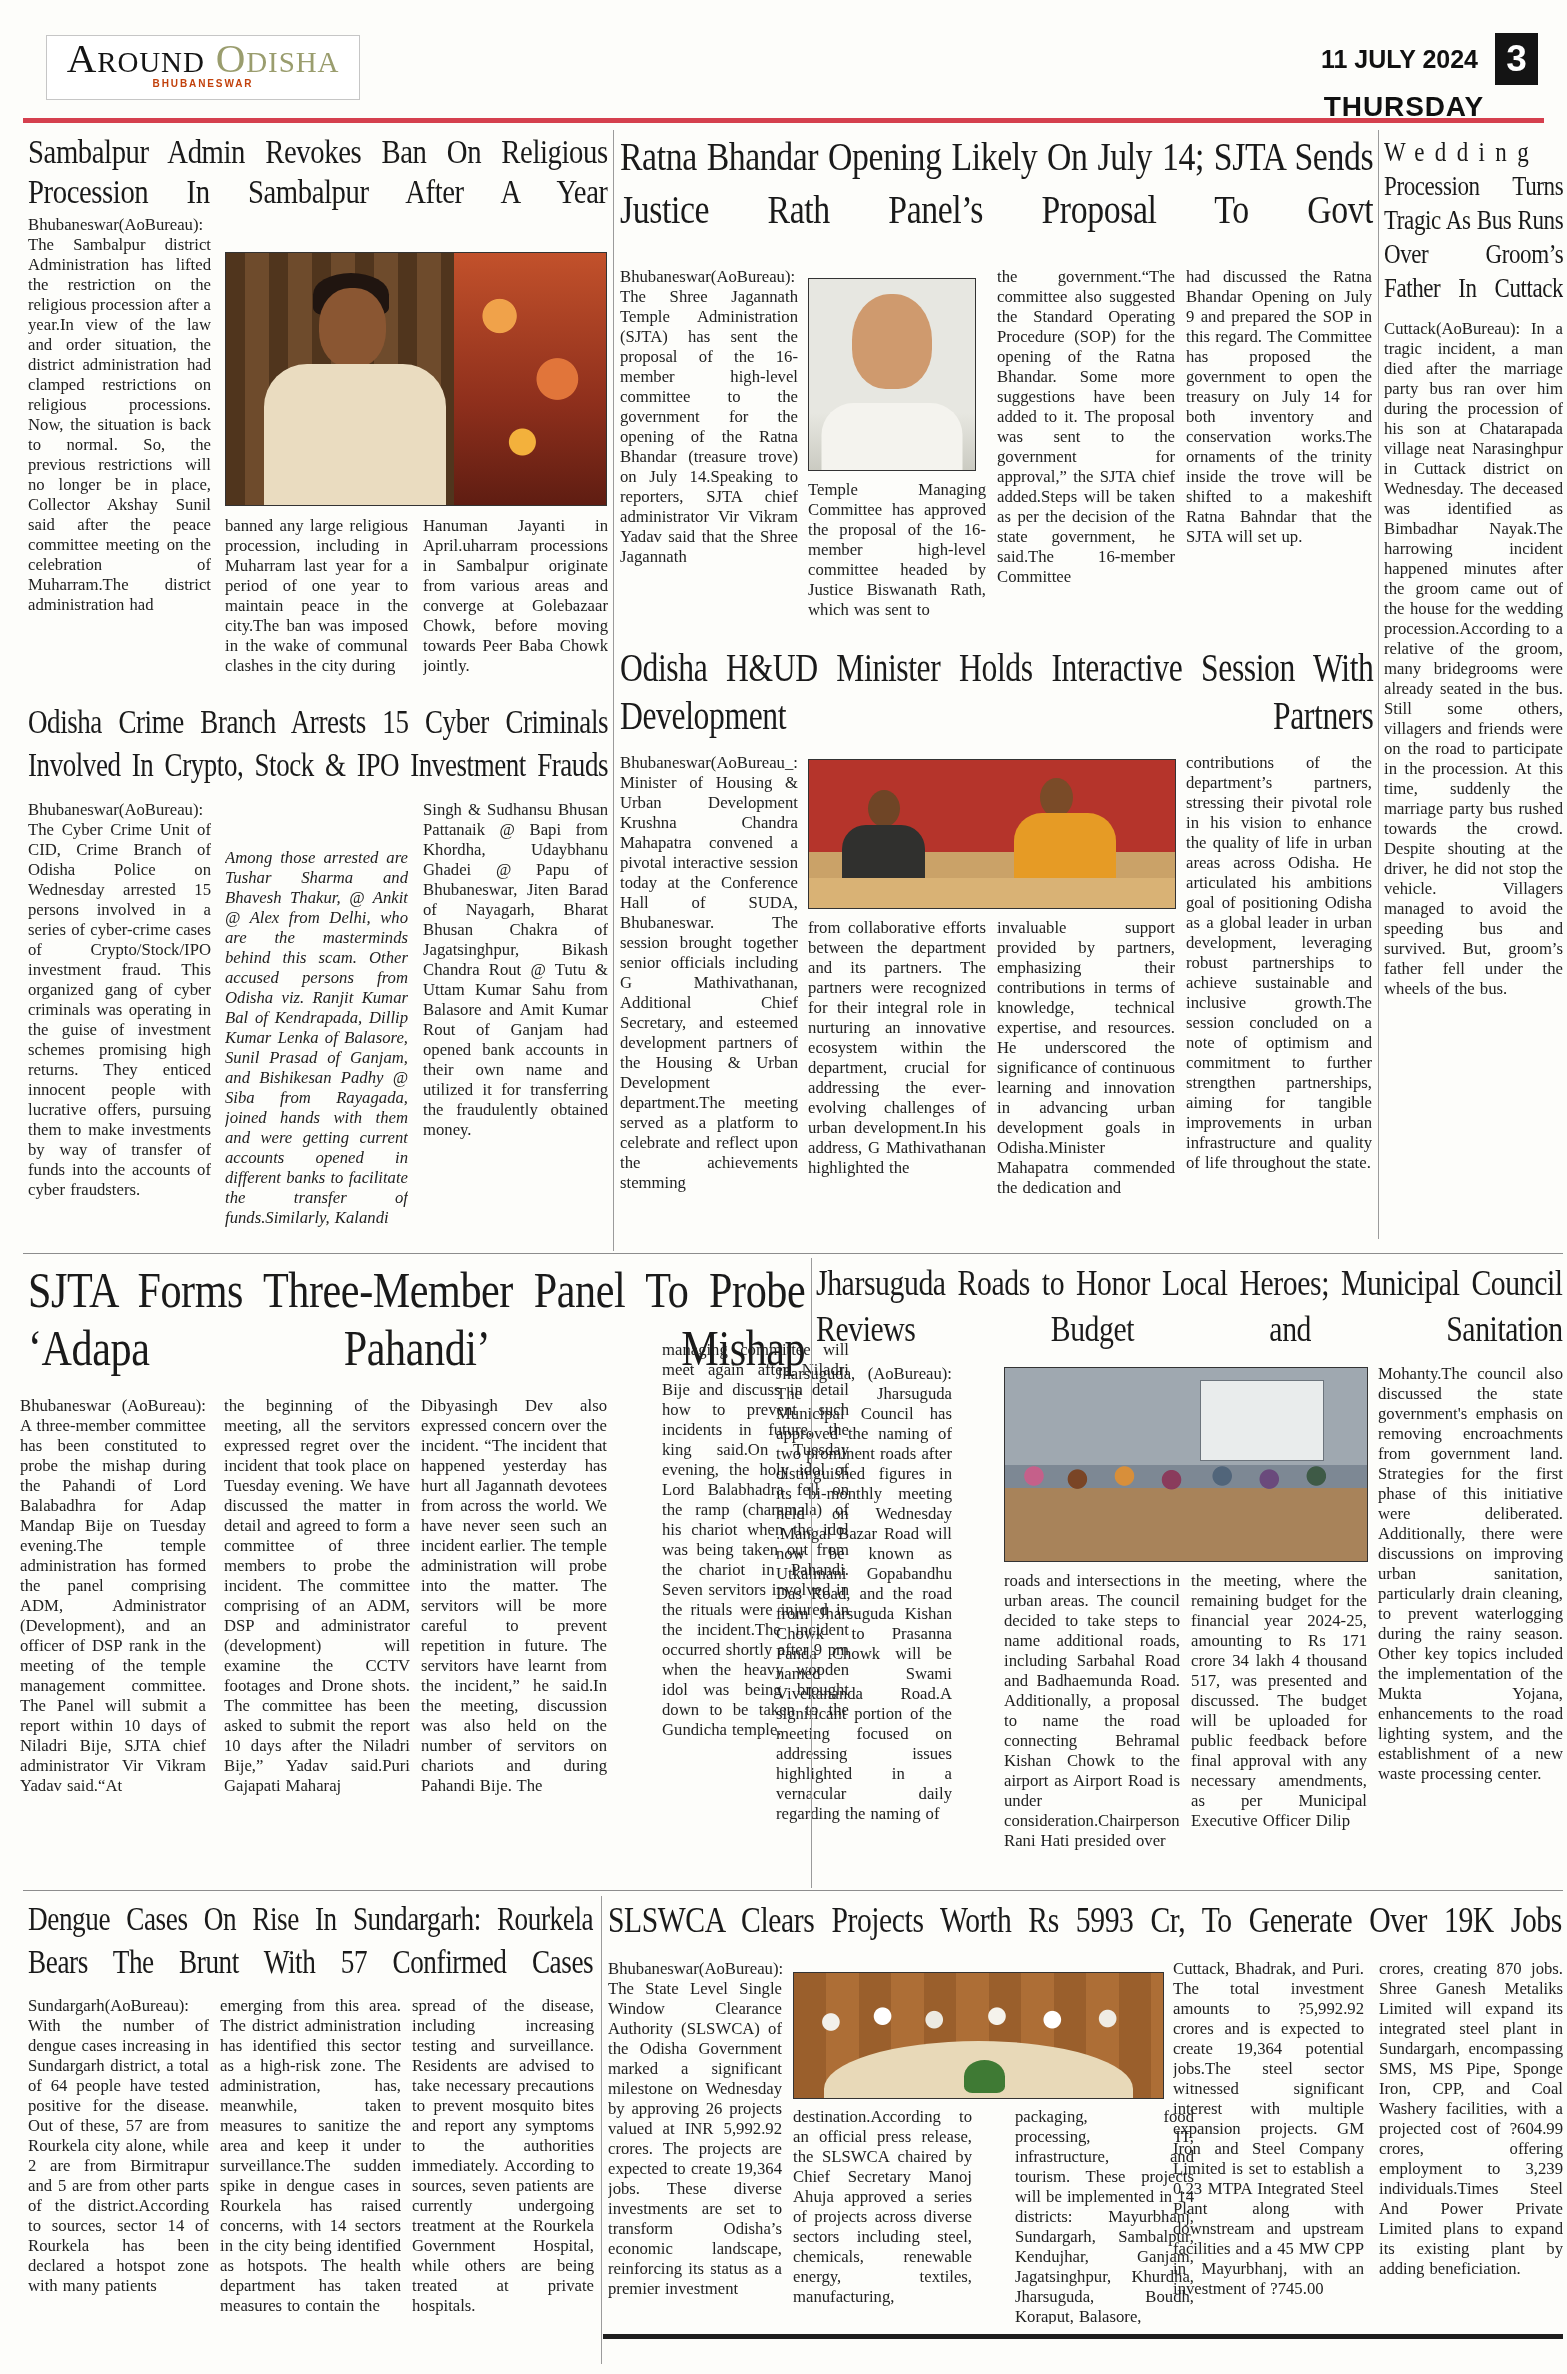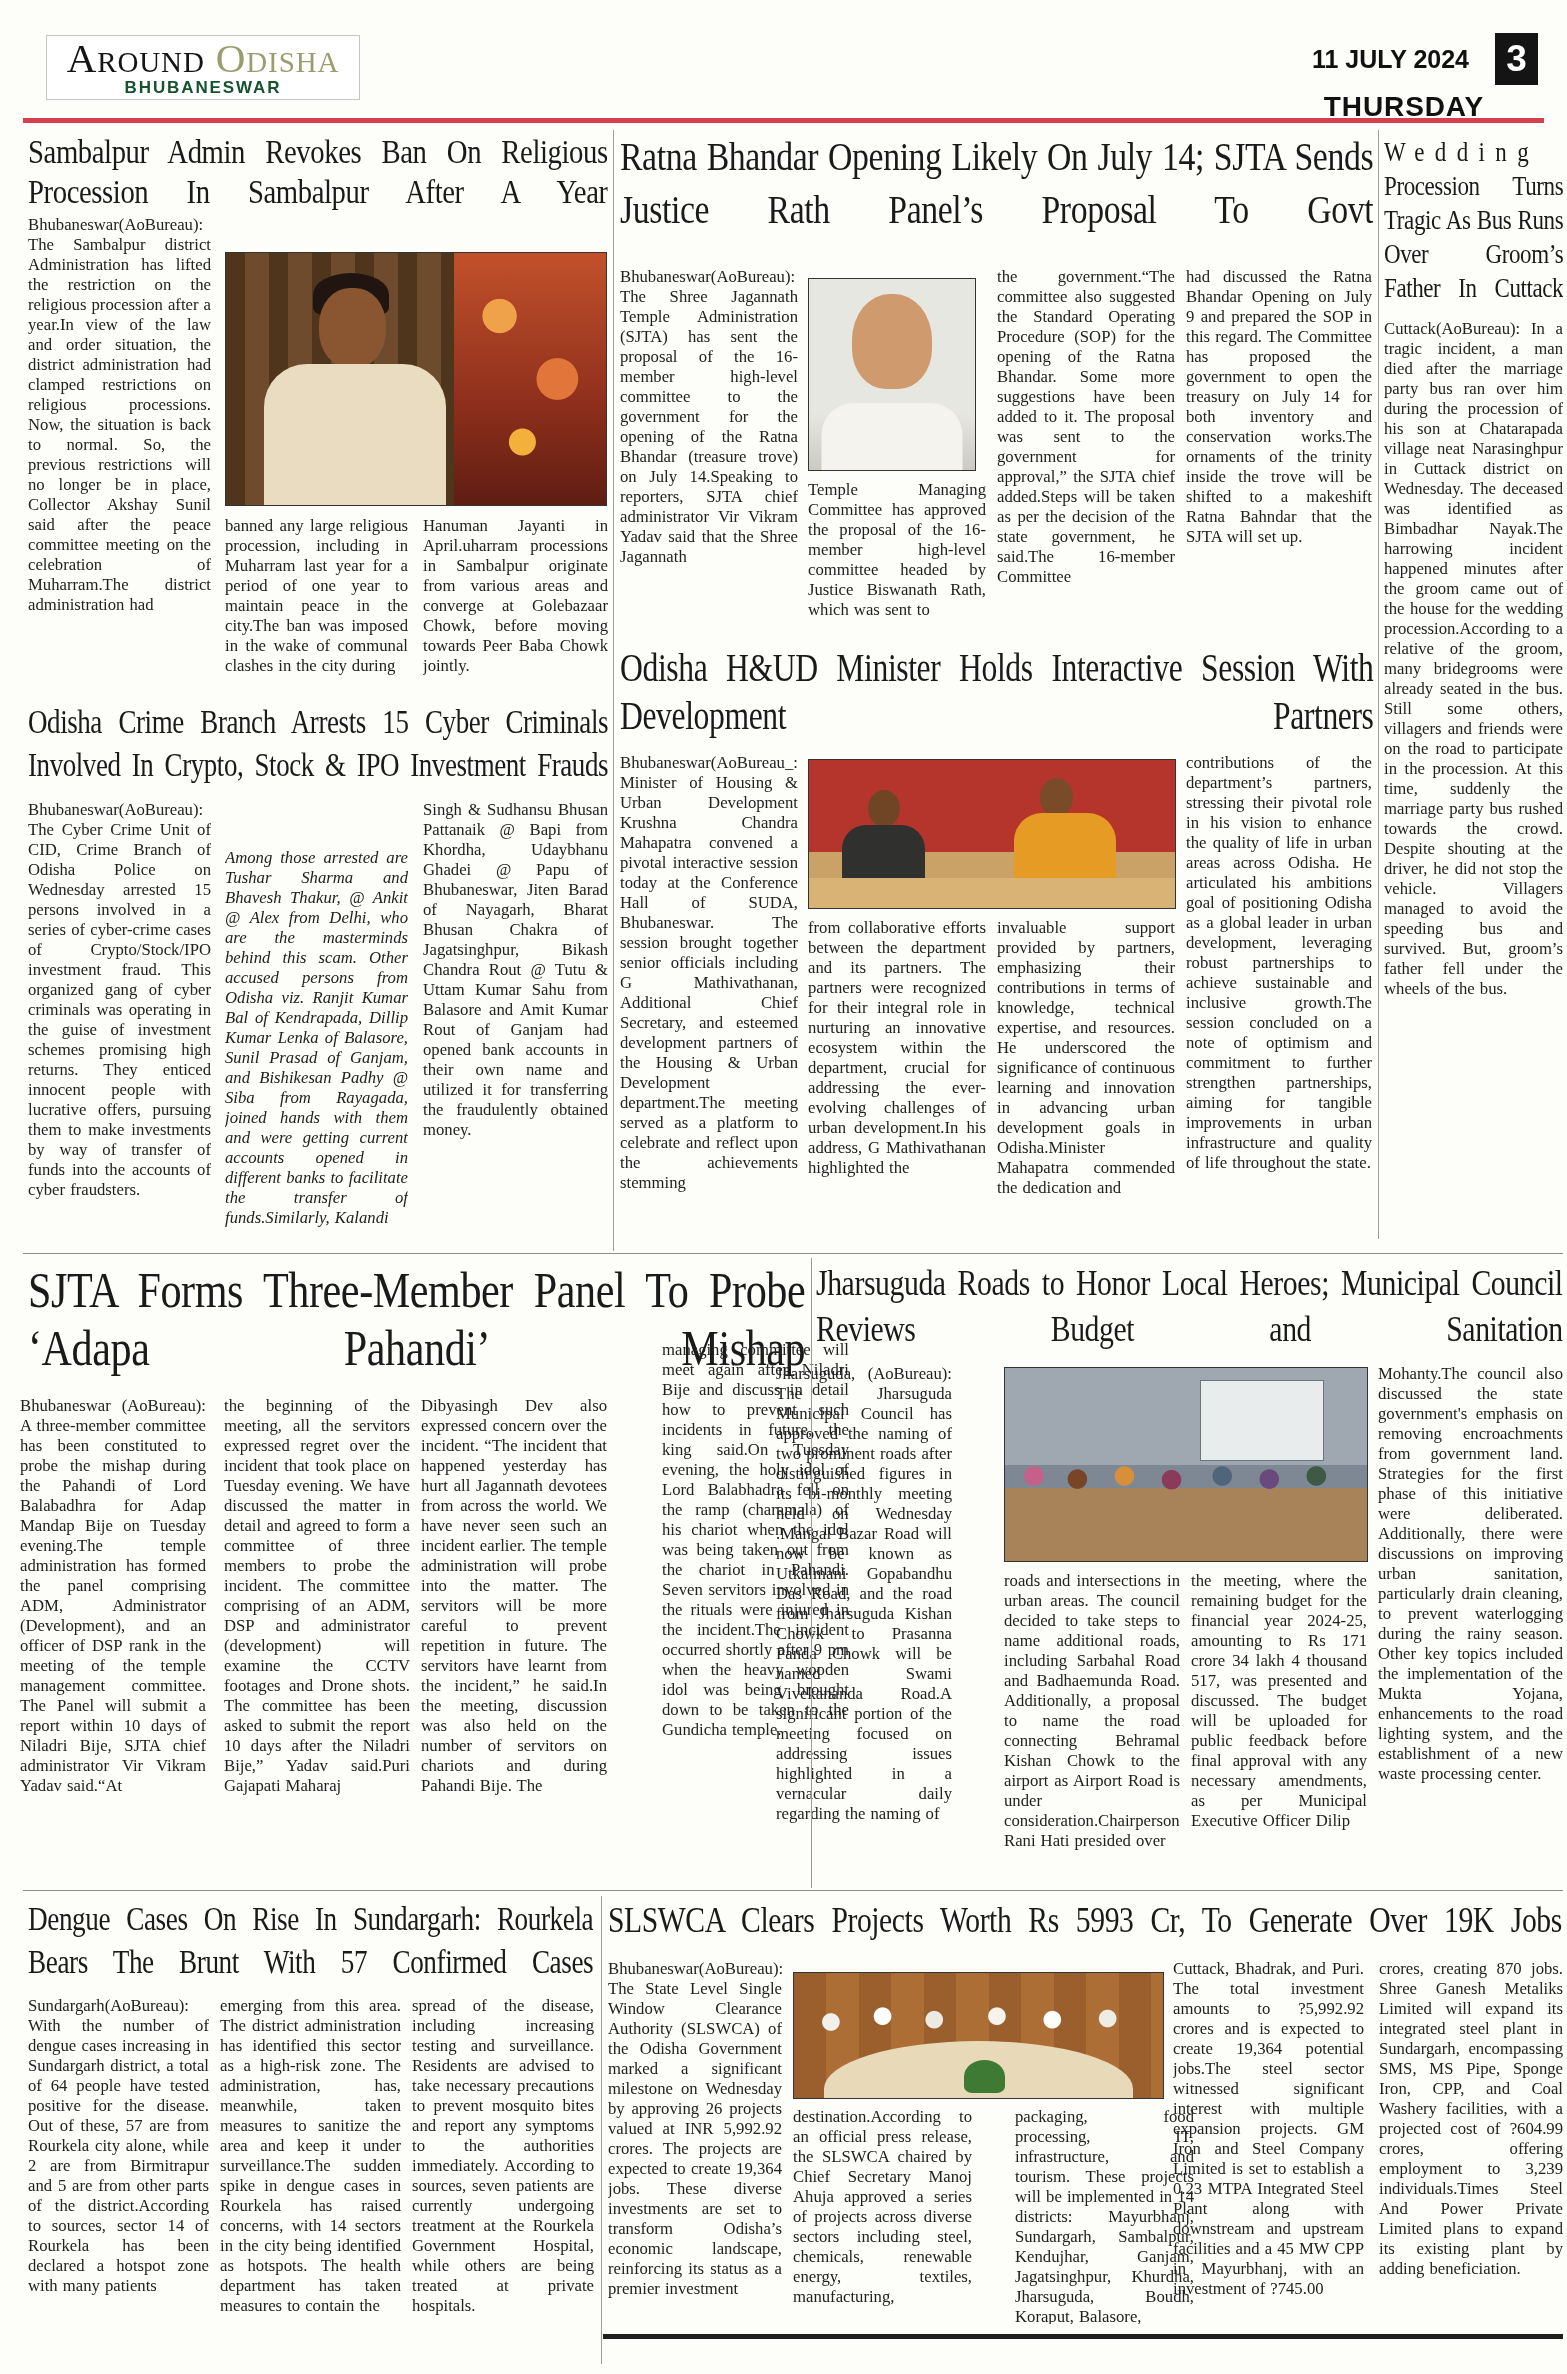--- a/index.html
+++ b/index.html
@@ -10,23 +10,23 @@
     font-family:"Liberation Serif", serif; color:#222;
   }
   
   .logo-box {
     position:absolute; left:46px; top:35px; width:314px; height:65px;
     background:#fff; border:1.9px solid #c6c6c6; text-align:center; padding-top:1px;
   }
   .logo-line { font-variant:small-caps; font-size:41px; line-height:43px; white-space:nowrap; }
   .logo-main { color:#141414; letter-spacing:0.9px; }
   .logo-accent { color:#9a9d6e; margin-left:11px; letter-spacing:0.9px; }
-  .logo-sub { font-family:"Liberation Sans", sans-serif; font-weight:bold; font-size:17px; letter-spacing:1.9px; color:#14532d; margin-top:-1.9px; }
+  .logo-sub { font-family:"Liberation Sans", sans-serif; font-weight:bold; font-size:10px; letter-spacing:1.9px; color:#c2410c; margin-top:-1.9px; }
   .date-block { position:absolute; right:30px; top:33px; text-align:right; font-family:"Liberation Sans", sans-serif; }
-  .date-row { display:flex; align-items:center; gap:26px; justify-content:flex-start; }
+  .date-row { display:flex; align-items:center; gap:17px; justify-content:flex-start; }
   .date-text { font-weight:bold; font-size:25px; color:#111; }
   .page-no { display:inline-block; background:#141414; color:#fff; font-weight:bold; font-size:37px; width:43px; height:52px; line-height:52px; text-align:center; }
   .day-text { font-weight:bold; font-size:28px; letter-spacing:0.9px; color:#111; margin-top:6px; margin-right:54px; }
   .rule-red { position:absolute; left:23px; top:118px; width:1521px; height:4.6px; background:#d5404e; }
   
   .vd { position:absolute; width:0.9px; background:#9b9b9b; }
   .hd { position:absolute; height:0.9px; background:#8d8d8d; }
   .vd-1 { left:613px; top:130px; height:1121px; }
   .vd-2 { left:1378px; top:130px; height:1109px; }
   .vd-3 { left:811px; top:1258px; height:630px; }

